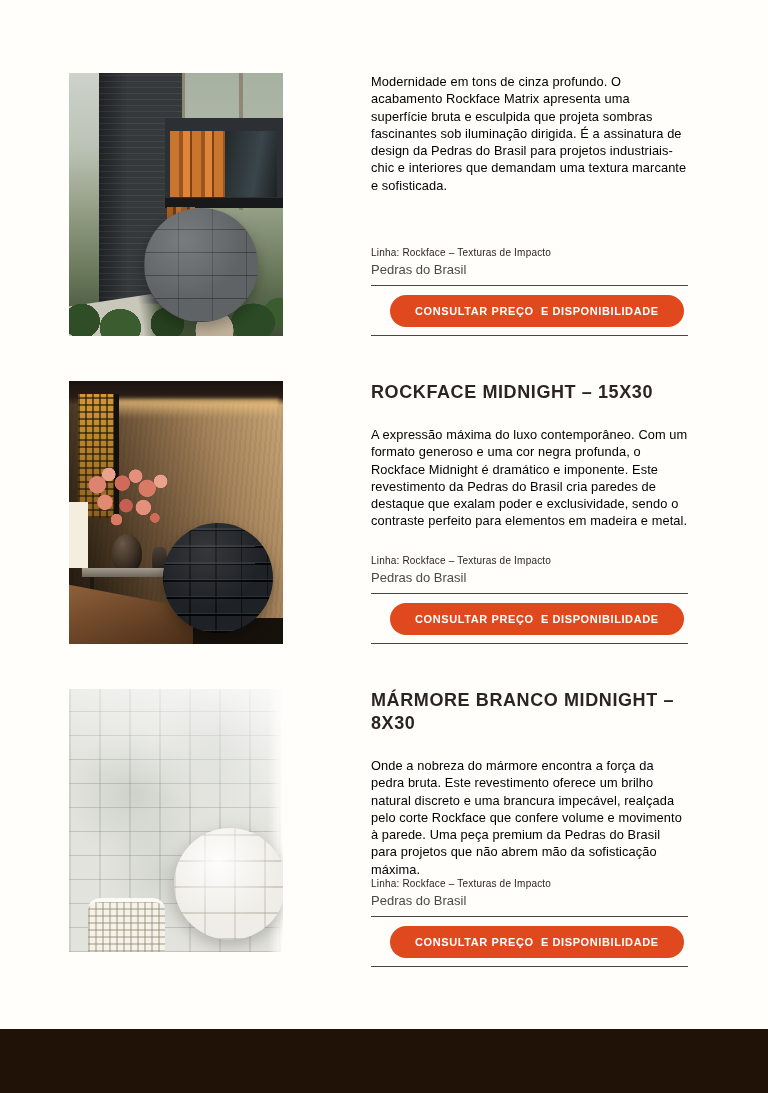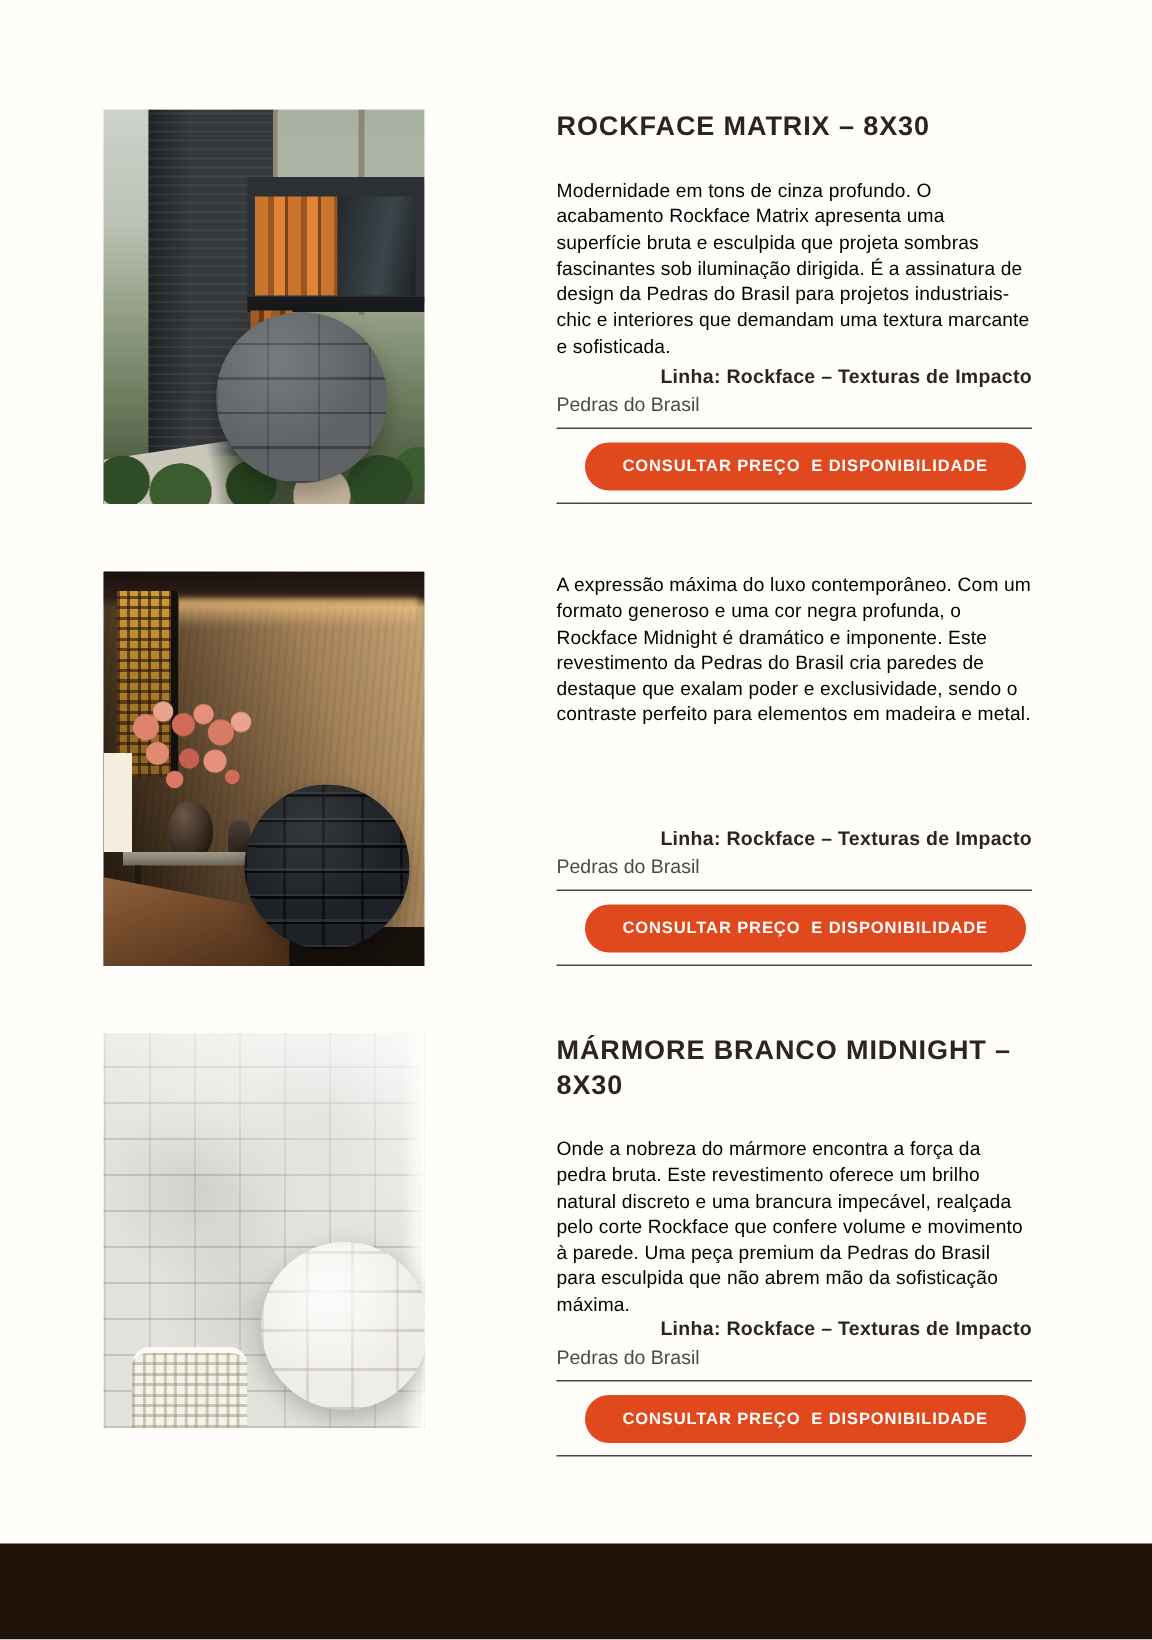--- a/index.html
+++ b/index.html
@@ -13,21 +13,21 @@
   .product{display:flex;margin-bottom:45px;}
   .photo{width:214px;height:263px;position:relative;overflow:hidden;flex:none;}
   .photo>div{position:absolute;}
   .info{width:317px;margin-left:88px;height:263px;display:flex;flex-direction:column;}
   .title{
     font-size:18px;font-weight:bold;letter-spacing:.6px;color:#2b2422;
     margin:0 0 22px;line-height:23px;
   }
   .desc{font-size:12.8px;line-height:17.3px;color:#000000;margin:0;letter-spacing:.1px;}
   .meta{margin-top:auto;}
-  .linha{font-size:13px;font-weight:bold;color:#2b2422;letter-spacing:.2px;text-align:right;}
+  .linha{font-size:10px;font-weight:normal;color:#2b2422;letter-spacing:.2px;}
   .brand{font-size:13px;color:#4c4a47;margin-top:4px;}
   .rule{height:0;border-top:1.5px solid #4b4642;margin-top:8px;}
   .cta{
     display:inline-flex;align-items:center;justify-content:center;
     margin:9px 0 0 19px;height:28px;padding:16px 25px;
     background:#e0491d;color:#ffffff;border:none;border-radius:999px;
     font-family:"Liberation Sans", sans-serif;font-size:11px;font-weight:bold;
     letter-spacing:.6px;white-space:pre;cursor:pointer;
   }
   .footer{position:absolute;left:0;bottom:0;width:768px;height:64px;background:#211208;}
@@ -151,21 +151,20 @@
       <div class="p1-cantilever"></div>
       <div class="p1-windows"></div>
       <div class="p1-glass"></div>
       <div class="p1-soffit"></div>
       <div class="p1-windows2"></div>
       <div class="p1-path"></div>
       <div class="p1-bushes"></div>
       <div class="swatch sw-gray"></div>
     </div>
     <div class="info">
-      <h2 class="title">ROCKFACE MATRIX – 8X30</h2>
       <p class="desc">Modernidade em tons de cinza profundo. O acabamento Rockface Matrix apresenta uma superfície bruta e esculpida que projeta sombras fascinantes sob iluminação dirigida. É a assinatura de design da Pedras do Brasil para projetos industriais-chic e interiores que demandam uma textura marcante e sofisticada.</p>
       <div class="meta">
         <div class="linha">Linha: Rockface – Texturas de Impacto</div>
         <div class="brand">Pedras do Brasil</div>
         <div class="rule"></div>
         <button class="cta">CONSULTAR PREÇO  E DISPONIBILIDADE</button>
         <div class="rule"></div>
       </div>
     </div>
   </section>
@@ -179,40 +178,41 @@
       <div class="p2-vase"></div>
       <div class="p2-vase2"></div>
       <div class="p2-flowers"></div>
       <div class="p2-console"></div>
       <div class="p2-legs"></div>
       <div class="p2-floor"></div>
       <div class="p2-bench"></div>
       <div class="swatch sw-black"></div>
     </div>
     <div class="info">
+      <h2 class="title">ROCKFACE MIDNIGHT – 15X30</h2>
       <p class="desc">A expressão máxima do luxo contemporâneo. Com um formato generoso e uma cor negra profunda, o Rockface Midnight é dramático e imponente. Este revestimento da Pedras do Brasil cria paredes de destaque que exalam poder e exclusividade, sendo o contraste perfeito para elementos em madeira e metal.</p>
       <div class="meta">
         <div class="linha">Linha: Rockface – Texturas de Impacto</div>
         <div class="brand">Pedras do Brasil</div>
         <div class="rule"></div>
         <button class="cta">CONSULTAR PREÇO  E DISPONIBILIDADE</button>
         <div class="rule"></div>
       </div>
     </div>
   </section>
 
   <section class="product">
     <div class="photo photo-3">
       <div class="p3-fade"></div>
       <div class="p3-basket"></div>
       <div class="swatch sw-white"></div>
     </div>
     <div class="info">
       <h2 class="title">MÁRMORE BRANCO MIDNIGHT – 8X30</h2>
-      <p class="desc">Onde a nobreza do mármore encontra a força da pedra bruta. Este revestimento oferece um brilho natural discreto e uma brancura impecável, realçada pelo corte Rockface que confere volume e movimento à parede. Uma peça premium da Pedras do Brasil para esculpida que não abrem mão da sofisticação máxima.</p>
+      <p class="desc">Onde a nobreza do mármore encontra a força da pedra bruta. Este revestimento oferece um brilho natural discreto e uma brancura impecável, realçada pelo corte Rockface que confere volume e movimento à parede. Uma peça premium da Pedras do Brasil para projetos que não abrem mão da sofisticação máxima.</p>
       <div class="meta">
         <div class="linha">Linha: Rockface – Texturas de Impacto</div>
         <div class="brand">Pedras do Brasil</div>
         <div class="rule"></div>
         <button class="cta">CONSULTAR PREÇO  E DISPONIBILIDADE</button>
         <div class="rule"></div>
       </div>
     </div>
   </section>
 

